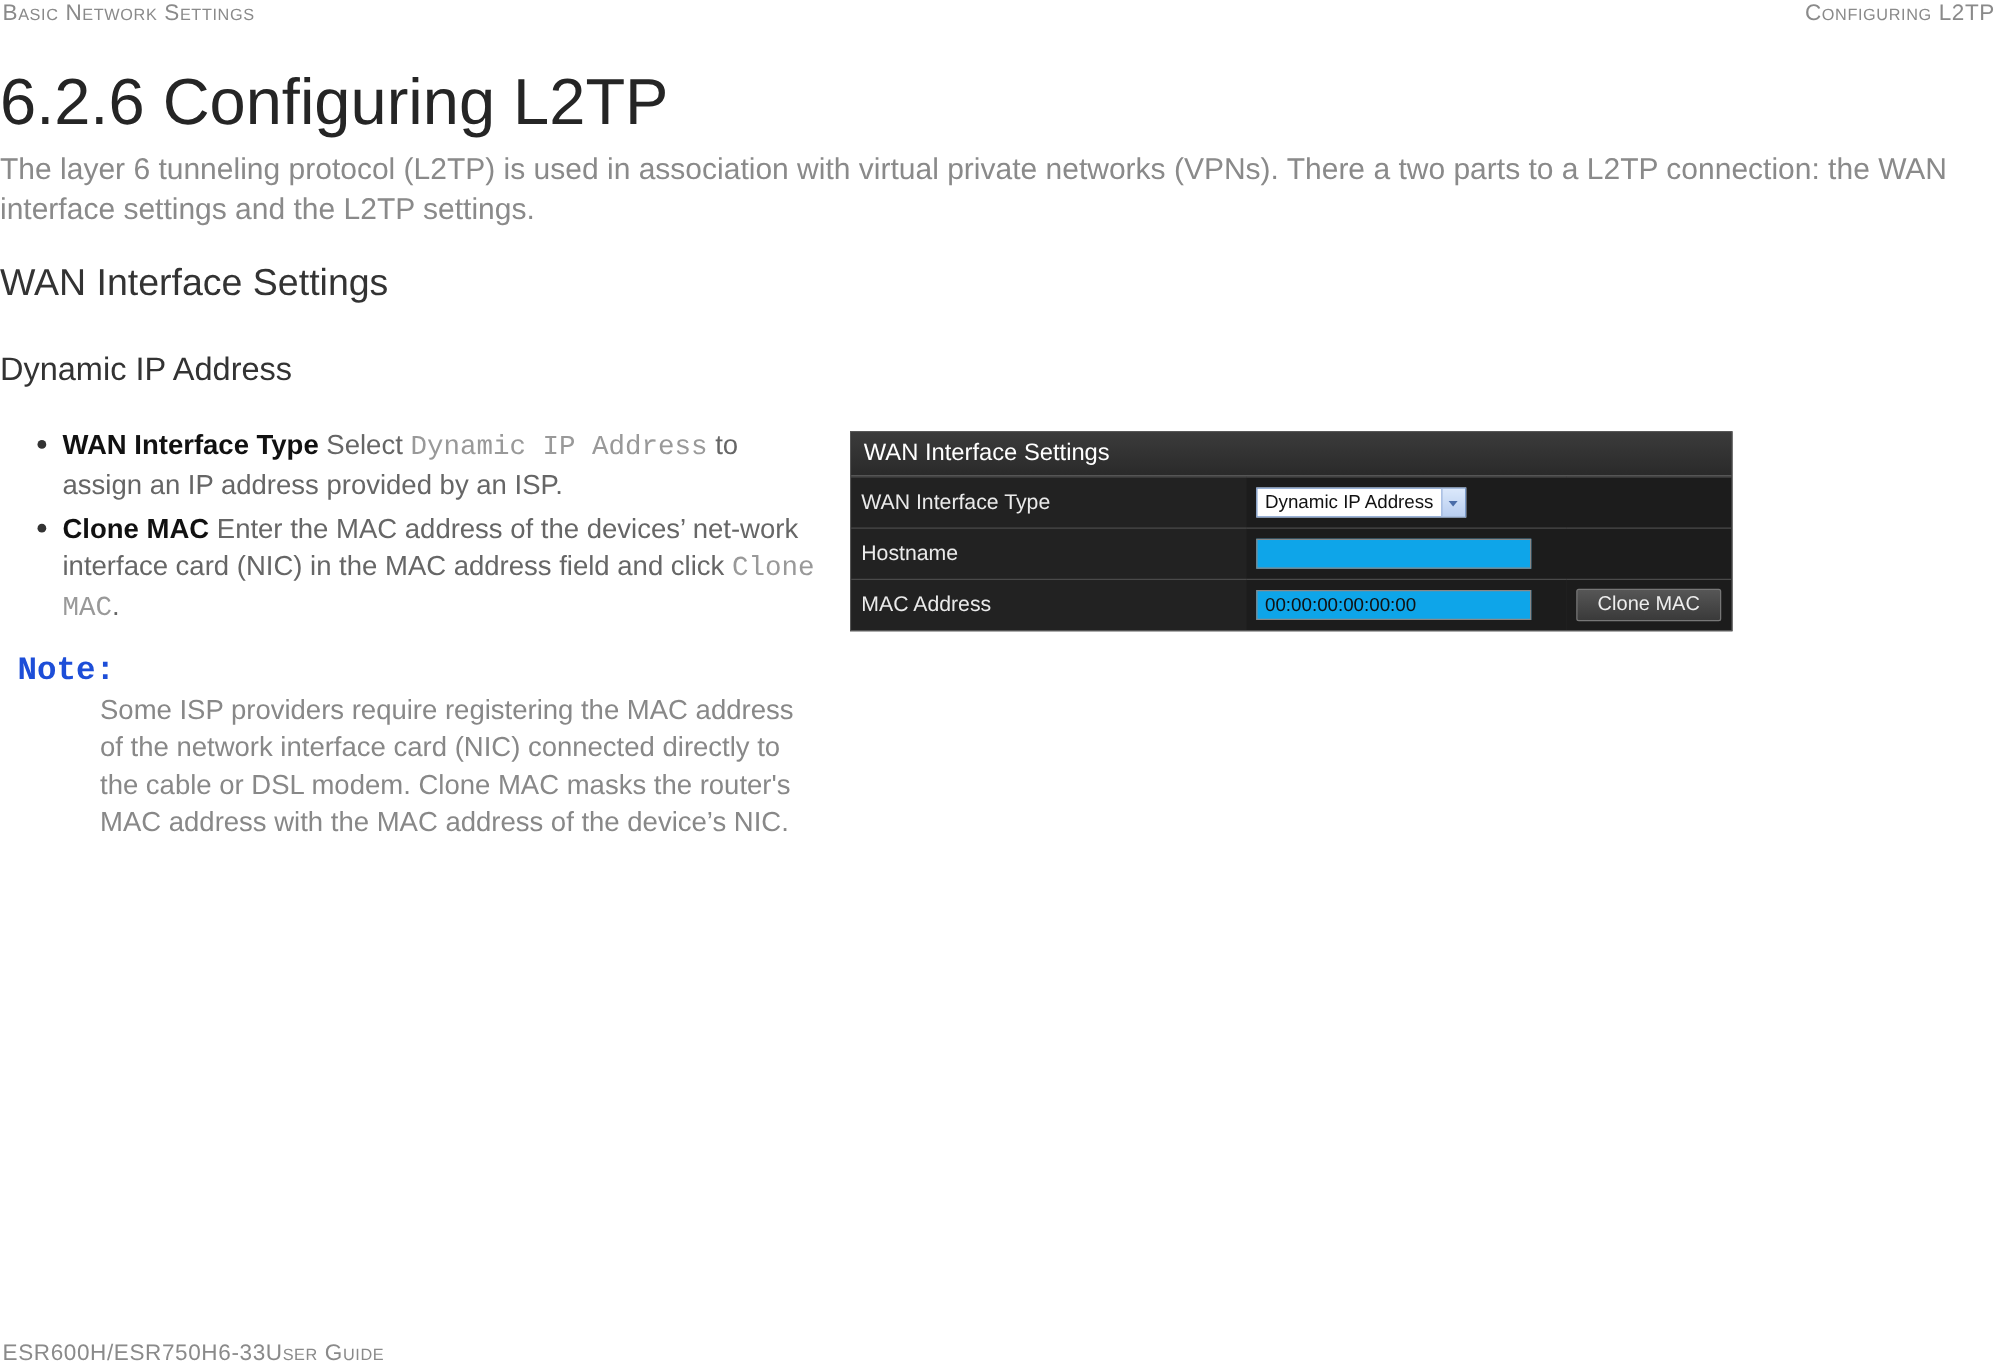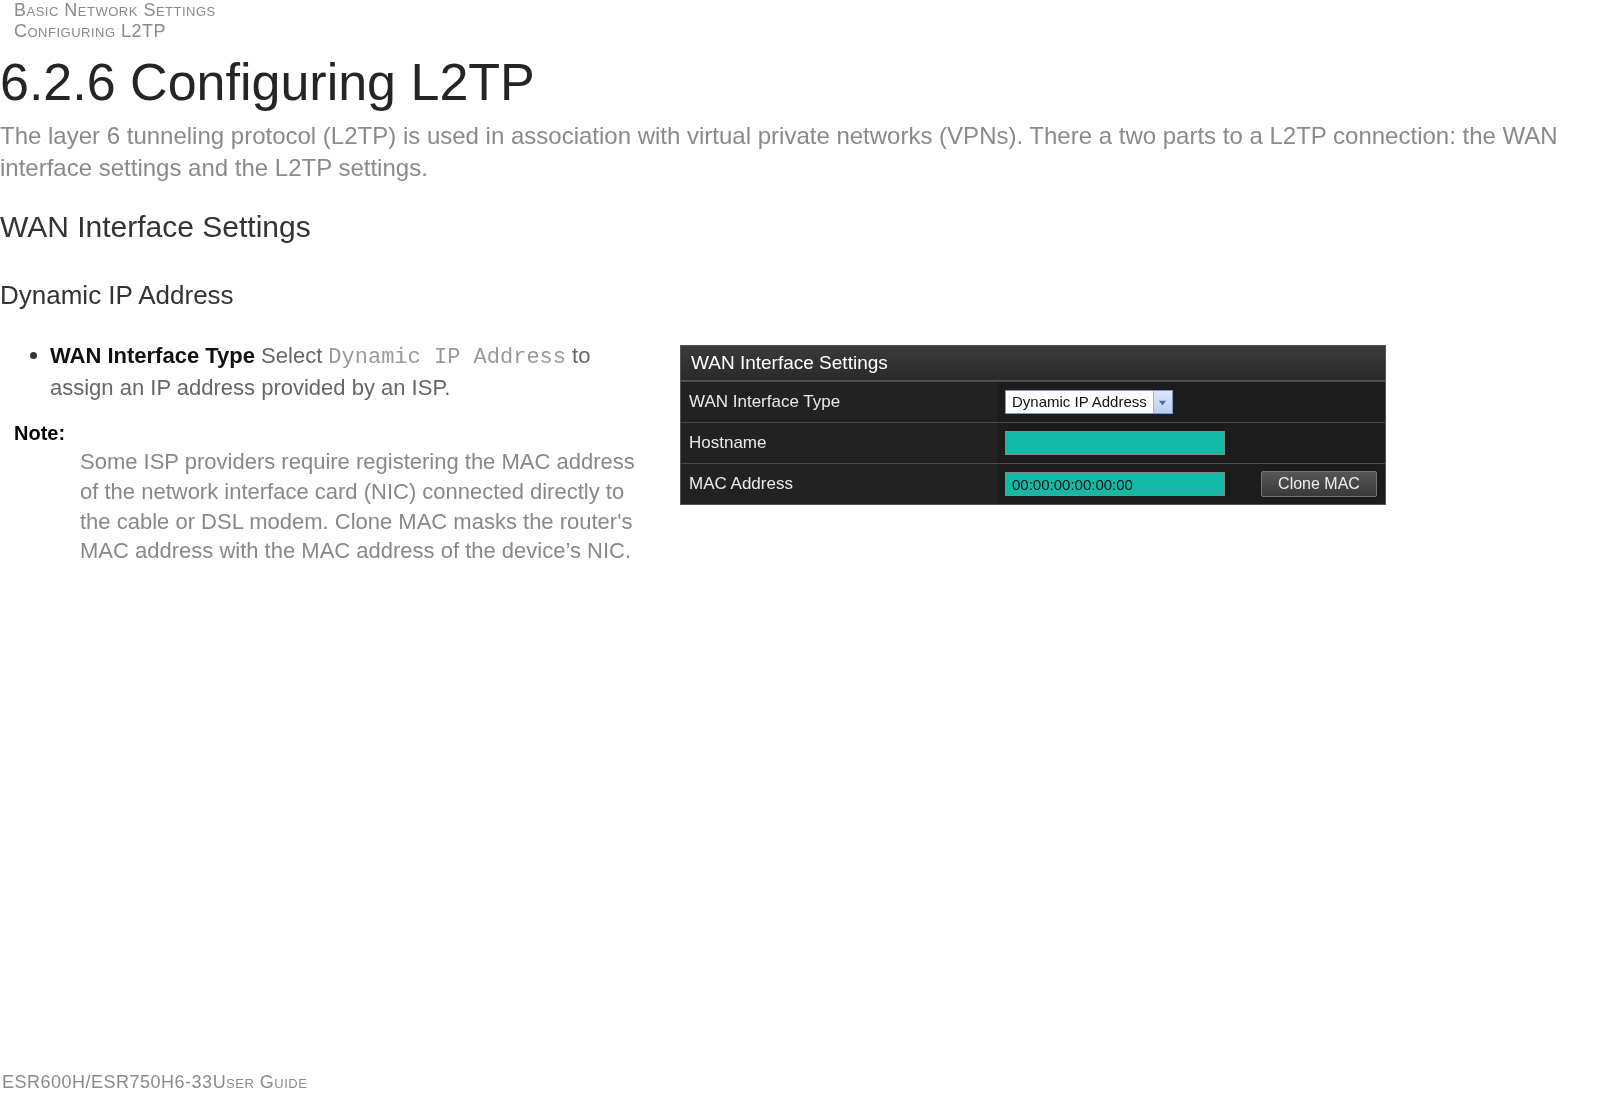--- a/index.html
+++ b/index.html
@@ -15,30 +15,29 @@
   }
   .page {
     position: relative;
     width: 1598px;
     height: 1093px;
     padding: 0;
   }
   .header-row {
     position: absolute;
     top: 0;
-    left: 12px;
+    left: 0;
     right: 0;
     display: flex;
     justify-content: space-between;
     font-variant: small-caps;
     font-size: 18px;
     letter-spacing: 0.5px;
     color: #8a8a8a;
     padding: 0 2px;
-    flex-direction: column;
   }
   .h1 {
     position: absolute;
     top: 52px;
     left: 0;
     font-family: Verdana, Geneva, sans-serif;
     font-size: 52px;
     color: #252525;
     font-weight: 400;
   }
@@ -107,23 +106,24 @@
     top: 11px;
     width: 7px;
     height: 7px;
     background: #333;
     border-radius: 50%;
   }
   .b { color: #111; font-weight: bold; }
   .mono { font-family: "Courier New", Courier, monospace; color: #999; }
   .note-head {
     margin: 20px 0 0 14px;
-    font-size: 20px;
+    font-size: 26px;
     font-weight: bold;
-    color: #000000;
+    color: #1d4ed8;
+    font-family: Liberation Mono, monospace;
   }
   .note-body {
     margin: 2px 0 0 80px;
     font-size: 22px;
     color: #888;
     line-height: 1.35;
     max-width: 570px;
   }
   
   .panel {
@@ -183,21 +183,21 @@
     justify-content: center;
     background: linear-gradient(#dbe8fb,#b9cef0);
     border-left: 1px solid #9db5dd;
   }
   .select-arrow svg { display: block; }
   .text-input {
     width: 220px;
     height: 24px;
     box-sizing: border-box;
     border: 1px solid #888;
-    background: #14b8a6;
+    background: #0ea5e9;
     font-size: 15px;
     padding: 2px 6px;
     color: #111;
   }
   .btn {
     display: inline-block;
     background: linear-gradient(#565656,#3a3a3a);
     border: 1px solid #777;
     color: #eee;
     font-size: 16px;
@@ -236,20 +236,23 @@
 
   <div class="h2">WAN Interface Settings</div>
   <div class="h3">Dynamic IP Address</div>
 
   <div class="content-row">
 
     <div class="left-col">
       <ul class="bullets">
         <li>
           <span class="b">WAN Interface Type</span><span>  Select </span><span class="mono">Dynamic IP Address</span><span> to assign an IP address provided by an ISP.</span>
+        </li>
+        <li>
+          <span class="b">Clone MAC</span><span>  Enter the MAC address of the devices’ net-work interface card (NIC) in the MAC address field and click </span><span class="mono">Clone MAC</span><span>.</span>
         </li>
       </ul>
 
       <div class="note-head">Note:</div>
       <div class="note-body">Some ISP providers require registering the MAC address of the network interface card (NIC) connected directly to the cable or DSL modem. Clone MAC masks the router's MAC address with the MAC address of the device’s NIC.</div>
     </div>
 
     <div class="right-col">
       <div class="panel">
         <div class="panel-title">WAN Interface Settings</div>

